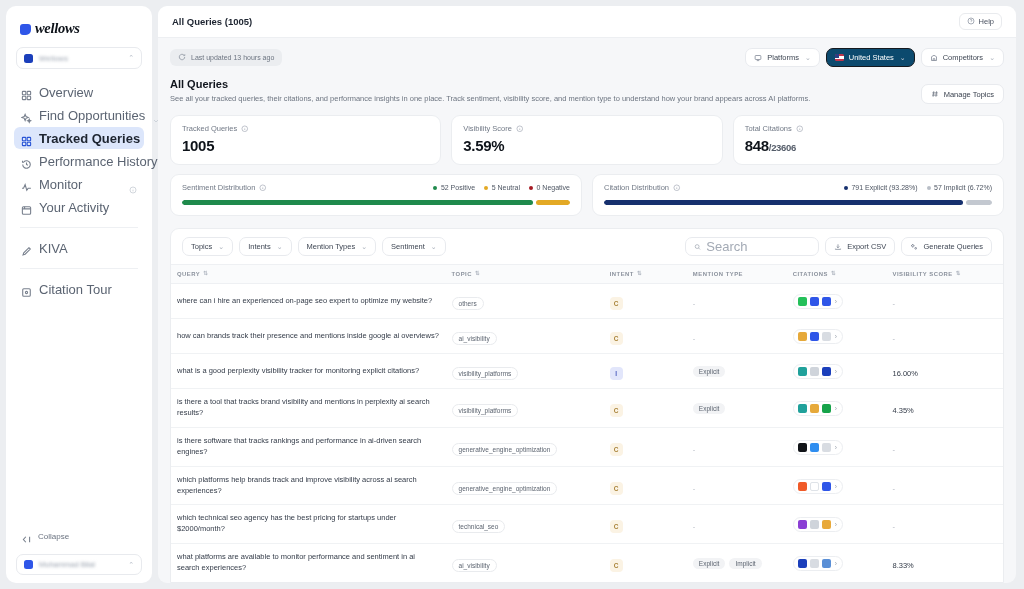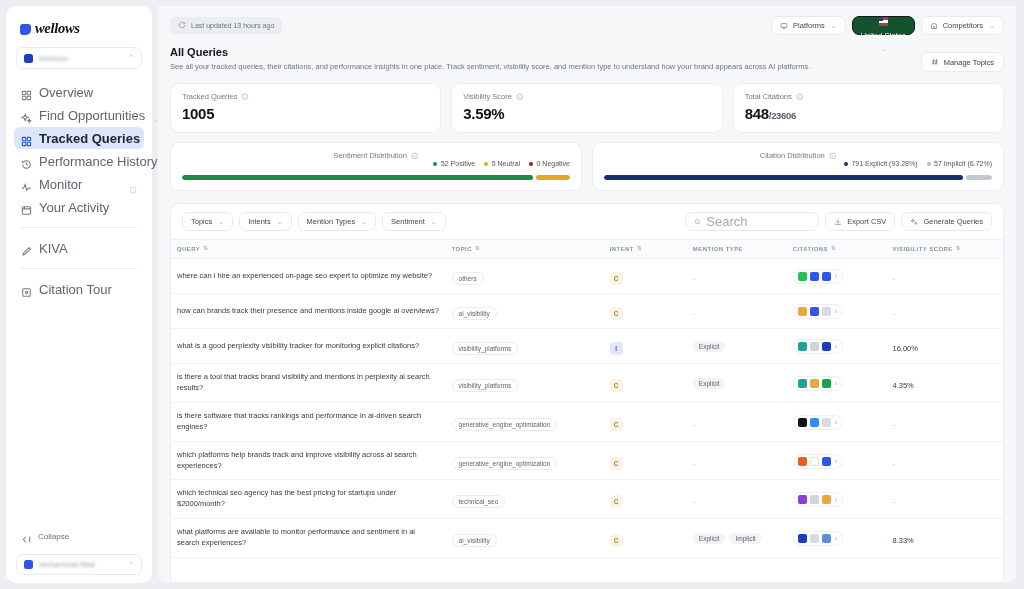--- a/index.html
+++ b/index.html
@@ -143,21 +143,21 @@
   .meta-spacer { flex: 1; }
   .pill-group { display: flex; gap: 6px; }
   .filter-pill {
     display: flex; align-items: center; gap: 5px;
     background: #fff; border: 1px solid #e8eaee; border-radius: 7px;
     height: 19px; padding: 0 8px; cursor: pointer;
   }
   .filter-pill span { font-size: 7.5px; color: #3f4754; font-weight: 500; }
   .filter-pill svg.lead { width: 8px; height: 8px; stroke: #7b8391; fill: none; stroke-width: 1.5; }
   .filter-pill .caret { font-size: 7px; color: #a9b0bb; margin-left: 1px; }
-  .filter-pill.dark { background: #14532d; border-color: #15191f; flex-direction: column; }
+  .filter-pill.dark { background: #0c4a6e; border-color: #15191f; }
   .filter-pill.dark span { color: #ffffff; }
   .filter-pill.dark .caret { color: #c9cdd4; }
   .flag {
     width: 9px; height: 7px; border-radius: 1.5px;
     background: linear-gradient(#c0344a 0 33%, #ffffff 33% 66%, #c0344a 66% 100%);
     position: relative; overflow: hidden; flex: 0 0 9px;
   }
   .flag::before {
     content: ""; position: absolute; left: 0; top: 0;
     width: 4px; height: 4px; background: #2a3e83;
@@ -185,21 +185,21 @@
   .stat-label span { font-size: 7.5px; color: #717986; }
   .stat-label svg { width: 7.5px; height: 7.5px; stroke: #a6adb8; fill: none; stroke-width: 1.5; }
   .stat-value { font-size: 15px; font-weight: 700; color: #0e131a; letter-spacing: -0.3px; }
   .stat-value .sub { font-size: 9.5px; font-weight: 600; color: #545c69; }
 
   .dist-row { display: flex; gap: 10px; margin-bottom: 12px; }
   .dist-card {
     flex: 1; background: #fff; border: 1px solid #ebedf0; border-radius: 9px;
     padding: 8px 11px 10px 11px;
   }
-  .dist-head { display: flex; align-items: center; margin-bottom: 8px; flex-direction: column; }
+  .dist-head { display: flex; margin-bottom: 8px; }
   .dist-title { display: flex; align-items: center; gap: 4px; }
   .dist-title span { font-size: 7.5px; color: #717986; }
   .dist-title svg { width: 7.5px; height: 7.5px; stroke: #a6adb8; fill: none; stroke-width: 1.5; }
   .dist-legend { margin-left: auto; display: flex; gap: 9px; align-items: center; }
   .lg { display: flex; align-items: center; gap: 3.5px; }
   .lg i { width: 4px; height: 4px; border-radius: 50%; display: block; }
   .lg span { font-size: 7px; color: #4d5562; }
   .bar { height: 5px; border-radius: 3px; display: flex; gap: 3px; overflow: hidden; }
   .bar i { display: block; border-radius: 3px; height: 5px; }
 
@@ -412,20 +412,32 @@
 
     <div class="user-select">
       <span class="user-avatar"></span>
       <span class="user-name">Muhammad Bilal</span>
       <span class="acct-caret">⌃</span>
     </div>
   </aside>
 
   <section class="main">
 
+    <div class="topbar">
+      <span class="topbar-title">All Queries (1005)</span>
+      <div class="help-btn">
+        <span>
+          <svg viewBox="0 0 16 16">
+              <circle cx="8" cy="8" r="6"></circle>
+              <path d="M6.4 6.3a1.7 1.7 0 1 1 1.8 2v1M8.2 11.2v.1"></path>
+            </svg>
+        </span>
+        <span>Help</span>
+      </div>
+    </div>
 
     <div class="content">
 
       <div class="meta-row">
         <div class="updated-pill">
           <span>
             <svg viewBox="0 0 16 16">
                 <path d="M13.4 8a5.4 5.4 0 1 1-1.6-3.8"></path>
                 <path d="M13.6 2.6v2.6h-2.6"></path>
               </svg>

